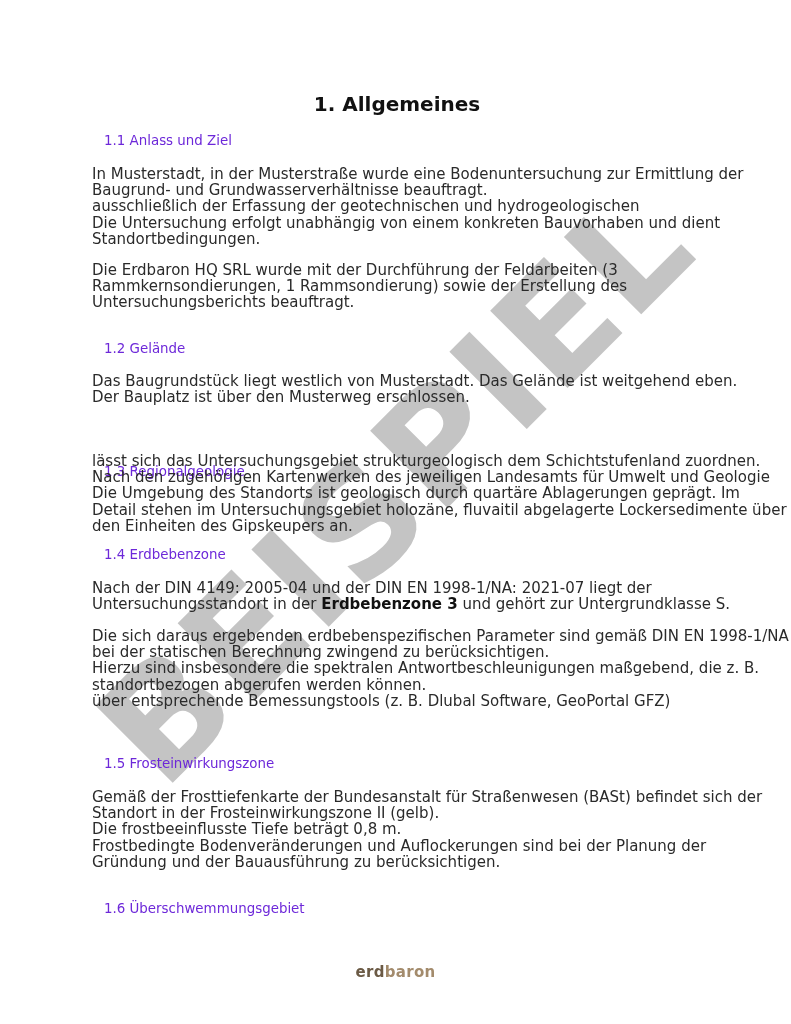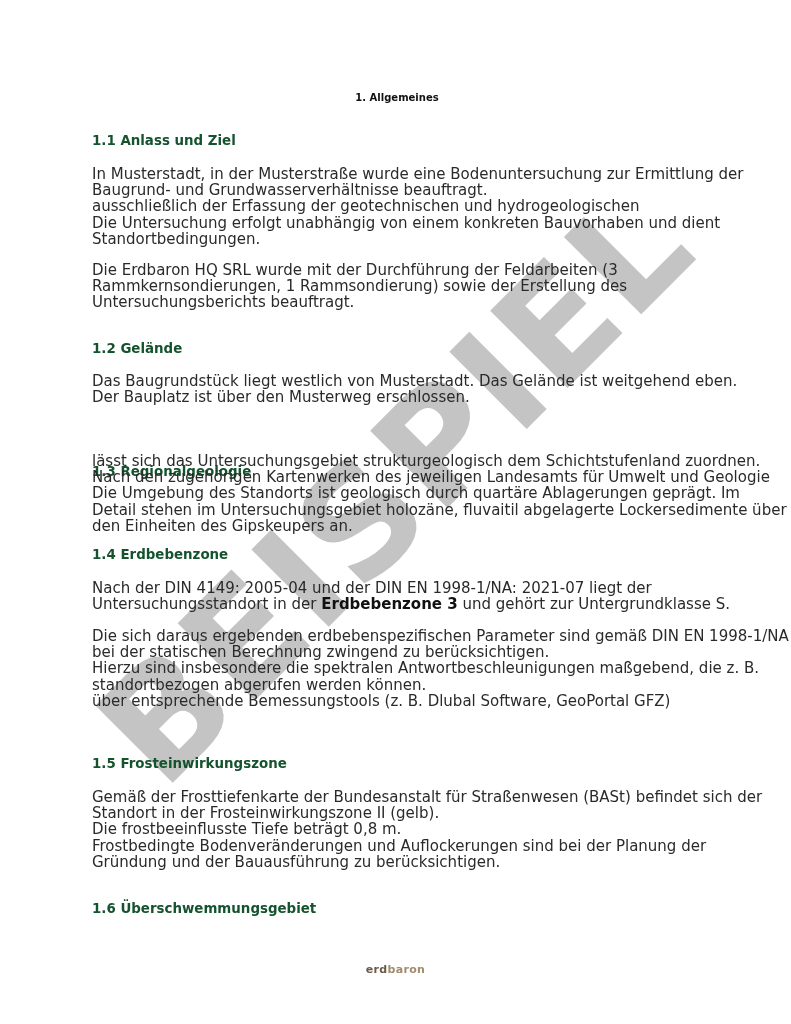--- a/index.html
+++ b/index.html
@@ -43,48 +43,47 @@
       width: 620px;
       z-index: 1;
     }
     .doc-title {
       position: absolute;
       left: 0;
       top: 92px;
       width: 610px;
       text-align: center;
       font-weight: bold;
-      font-size: 10px;
+      font-size: 20px;
       color: #111111;
     }
     .section-heading {
       position: absolute;
-      left: 0;
+      left: 12px;
       font-size: 13.4px;
-      color: #14532d;
+      color: #6d28d9;
       white-space: nowrap;
-      font-weight: bold;
     }
     .para {
       position: absolute;
       left: 0;
       font-size: 15px;
       line-height: 16.2px;
       color: #2a2a2a;
       white-space: nowrap;
     }
     .para .line { display: block; }
     .para b { font-weight: bold; color: #111; }
     .footer-logo {
       position: absolute;
       left: 0;
       width: 791px;
       top: 963px;
       text-align: center;
-      font-size: 11px;
+      font-size: 15px;
       letter-spacing: 0.3px;
       z-index: 1;
     }
     .logo-erd { color: #6b5a45; font-weight: bold; }
     .logo-baron { color: #a38b6c; font-weight: bold; }
   </style>
 </head>
 <body>
 
 <div class="page">

